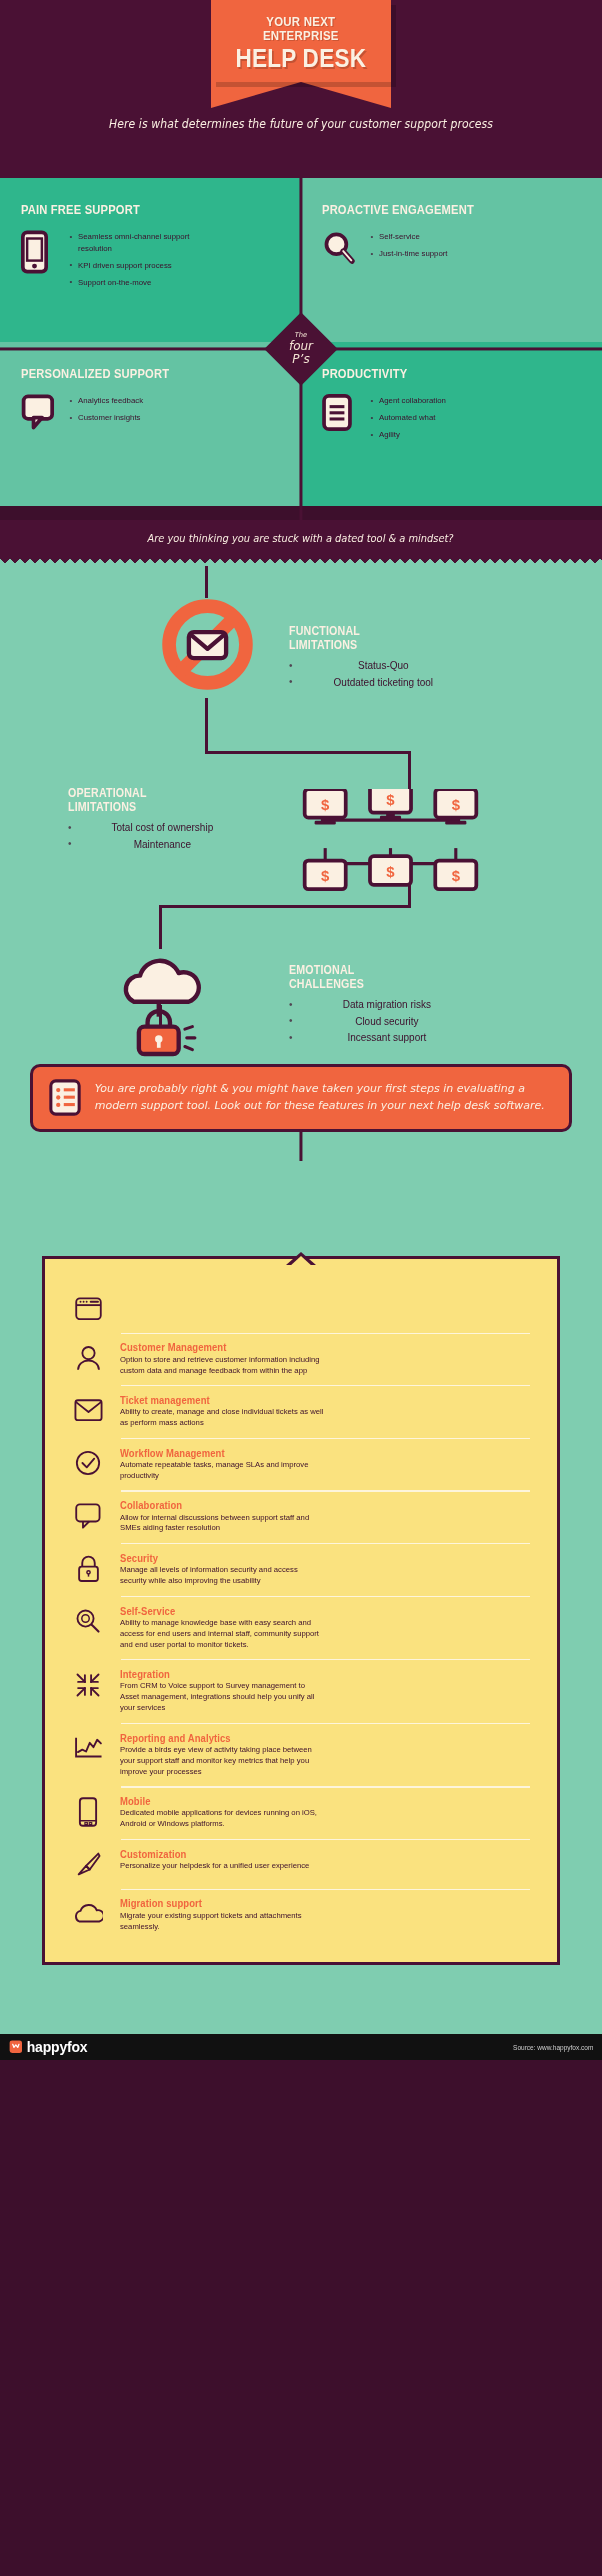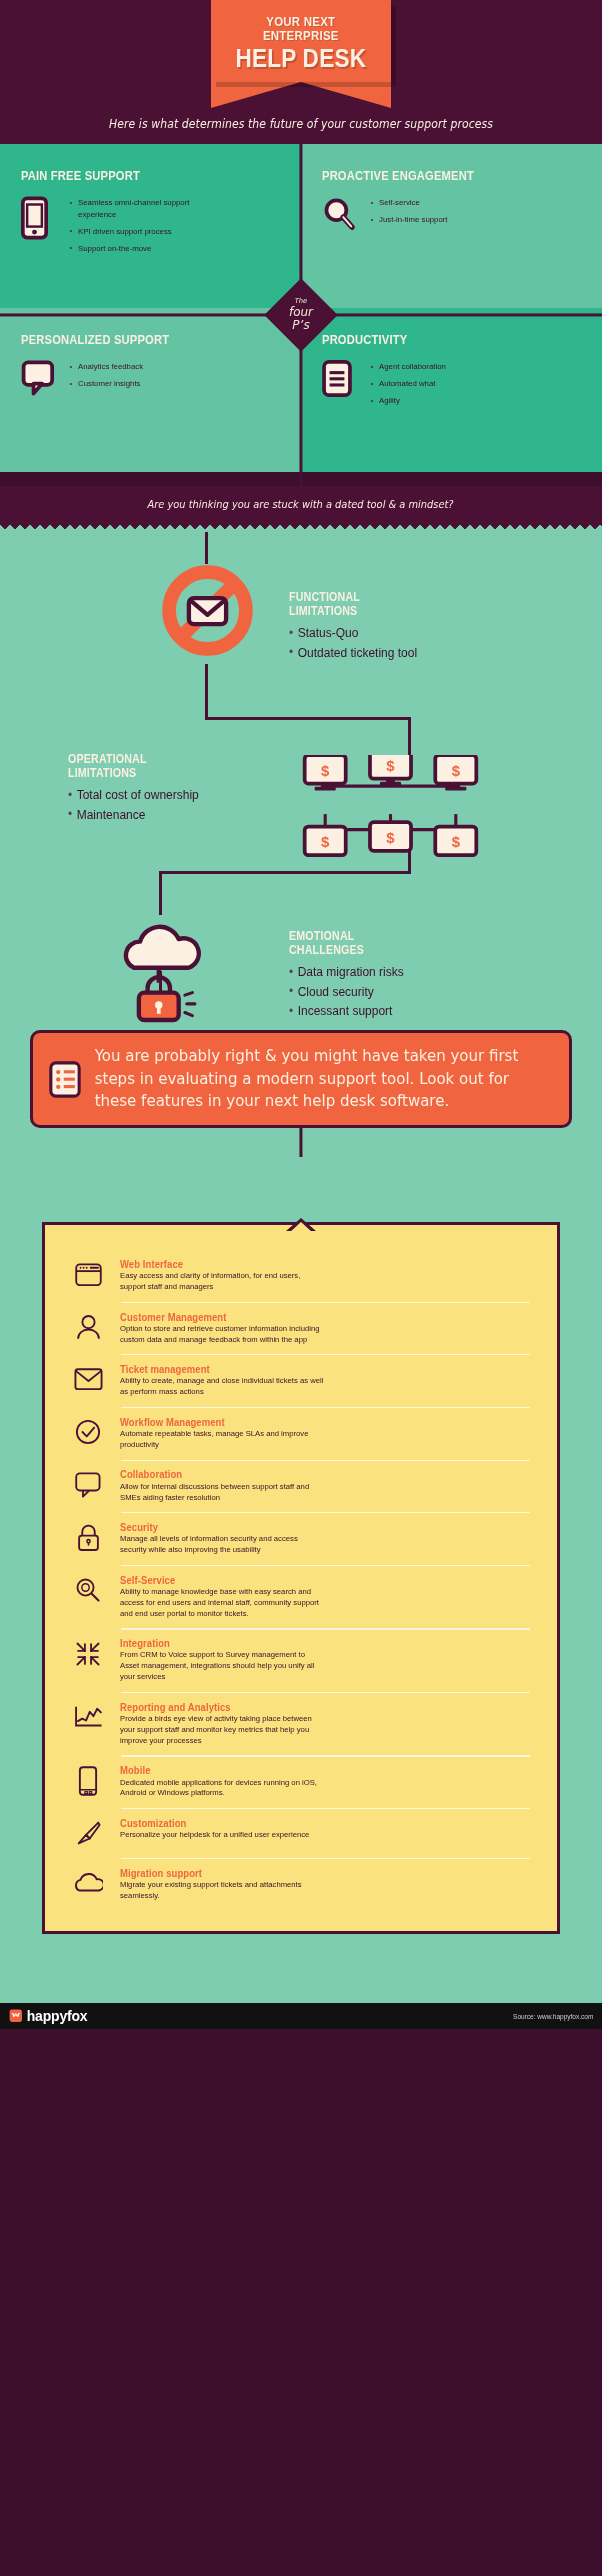--- a/index.html
+++ b/index.html
@@ -6,21 +6,21 @@
   html,body { background:#3d0f2c; }
   body {
     width:602px; height:2576px;
     font-family:"Liberation Sans", sans-serif;
     position:relative; overflow:hidden;
     color:#3d0f2c;
   }
   .page { width:602px; height:2576px; position:relative; }
 
   
-  .header { background:#4a1134; padding-top:0; position:relative; height:144px; }
+  .header { background:#4a1134; padding-top:0; position:relative; height:178px; }
   .ribbon-wrap { position:absolute; left:50%; transform:translateX(-50%); top:0; width:180px; }
   .ribbon {
     background:#f0653f; width:180px; padding:15px 6.2px 11.2px; text-align:center;
     position:relative; box-shadow:5px 5px 0 rgba(0,0,0,0.18);
   }
   .ribbon-kicker {
     color:#fbf0e2; font-size:13px; font-weight:bold; letter-spacing:0.3px;
     text-shadow:1.2px 1.2px 0 rgba(0,0,0,0.15); line-height:1.1;
     transform:scaleX(0.88); transform-origin:center;
   }
@@ -100,32 +100,32 @@
 
   .conn { position:absolute; background:#4a1134; }
 
   .lim-block { position:absolute; }
   .lim-title {
     color:#fbf0e2; font-size:12.4px; font-weight:bold; line-height:1.12;
     letter-spacing:0.2px; transform:scaleX(0.86); transform-origin:left;
   }
   .lim-list { list-style:none; margin-top:7.5px; }
   .lim-list li {
-    font-size:12px; color:#3d0f2c; margin-bottom:5.6px; padding-left:8.7px; position:relative;
+    font-size:10px; color:#3d0f2c; margin-bottom:5.6px; padding-left:8.7px; position:relative;text-align:center;
   }
   .lim-list li::before { content:"•"; position:absolute; left:0; top:-0.6px; opacity:.7; }
 
   
   .callout-wrap { background:#7fcdb0; padding:0 30px 21px; position:relative; }
   .callout {
     background:#f0653f; border:3.1px solid #4a1134; border-radius:10px;
     padding:12.4px 16px; display:flex; gap:13.7px; align-items:center; position:relative;
   }
   .callout-text {
-    color:#fbf0e2; font-size:15px; line-height:1.5;
+    color:#fbf0e2; font-size:11px; font-style:italic; line-height:1.5;
     font-family:"DejaVu Sans", sans-serif;
   }
   .callout-stem {
     position:absolute; left:50%; transform:translateX(-50%); bottom:-32px;
     width:3.1px; height:32px; background:#4a1134;
   }
 
   
   .features-area { background:#7fcdb0; padding:0 42px 37px; position:relative; }
   .features {
@@ -186,21 +186,21 @@
         <div class="quad-title">PAIN FREE SUPPORT</div>
         <div class="quad-body">
           <div class="quad-icon">
             <svg width="27" height="44" viewBox="0 0 44 70">
               <rect x="3" y="3" width="38" height="64" rx="7" fill="#fbf0e2" stroke="#4a1134" stroke-width="6"></rect>
               <rect x="10" y="13" width="24" height="36" fill="#fbf0e2" stroke="#4a1134" stroke-width="4"></rect>
               <circle cx="22" cy="58" r="4" fill="#4a1134"></circle>
             </svg>
           </div>
           <ul class="quad-list">
-            <li>Seamless omni-channel support experience</li>
+            <li>Seamless omni-channel support resolution</li>
             <li>KPI driven support process</li>
             <li>Support on-the-move</li>
           </ul>
         </div>
       </div>
 
       <div class="quad q2">
         <div class="quad-title">PROACTIVE ENGAGEMENT</div>
         <div class="quad-body">
           <div class="quad-icon">
@@ -413,24 +413,20 @@
         <div class="feat-icon">
           <svg width="27" height="23.6" viewBox="0 0 44 38">
             <rect x="2" y="2" width="40" height="34" rx="6" fill="none" stroke="#4a1134" stroke-width="3"></rect>
             <line x1="2" y1="13" x2="42" y2="13" stroke="#4a1134" stroke-width="3"></line>
             <circle cx="9" cy="7.5" r="1.6" fill="#4a1134"></circle>
             <circle cx="14" cy="7.5" r="1.6" fill="#4a1134"></circle>
             <circle cx="19" cy="7.5" r="1.6" fill="#4a1134"></circle>
             <rect x="24" y="6" width="15" height="3" rx="1.5" fill="#4a1134"></rect>
           </svg>
         </div>
-        <div class="feat-body">
-          <div class="feat-name">Web Interface</div>
-          <div class="feat-desc">Easy access and clarity of information, for end users, support staff and managers</div>
-        </div>
       </div>
       <div class="divider"></div>
 
       <div class="feat-row">
         <div class="feat-icon">
           <svg width="27" height="26" viewBox="0 0 44 42">
             <circle cx="22" cy="13" r="10" fill="none" stroke="#4a1134" stroke-width="3"></circle>
             <path d="M5 40 a17 15 0 0 1 34 0" fill="none" stroke="#4a1134" stroke-width="3"></path>
           </svg>
         </div>

